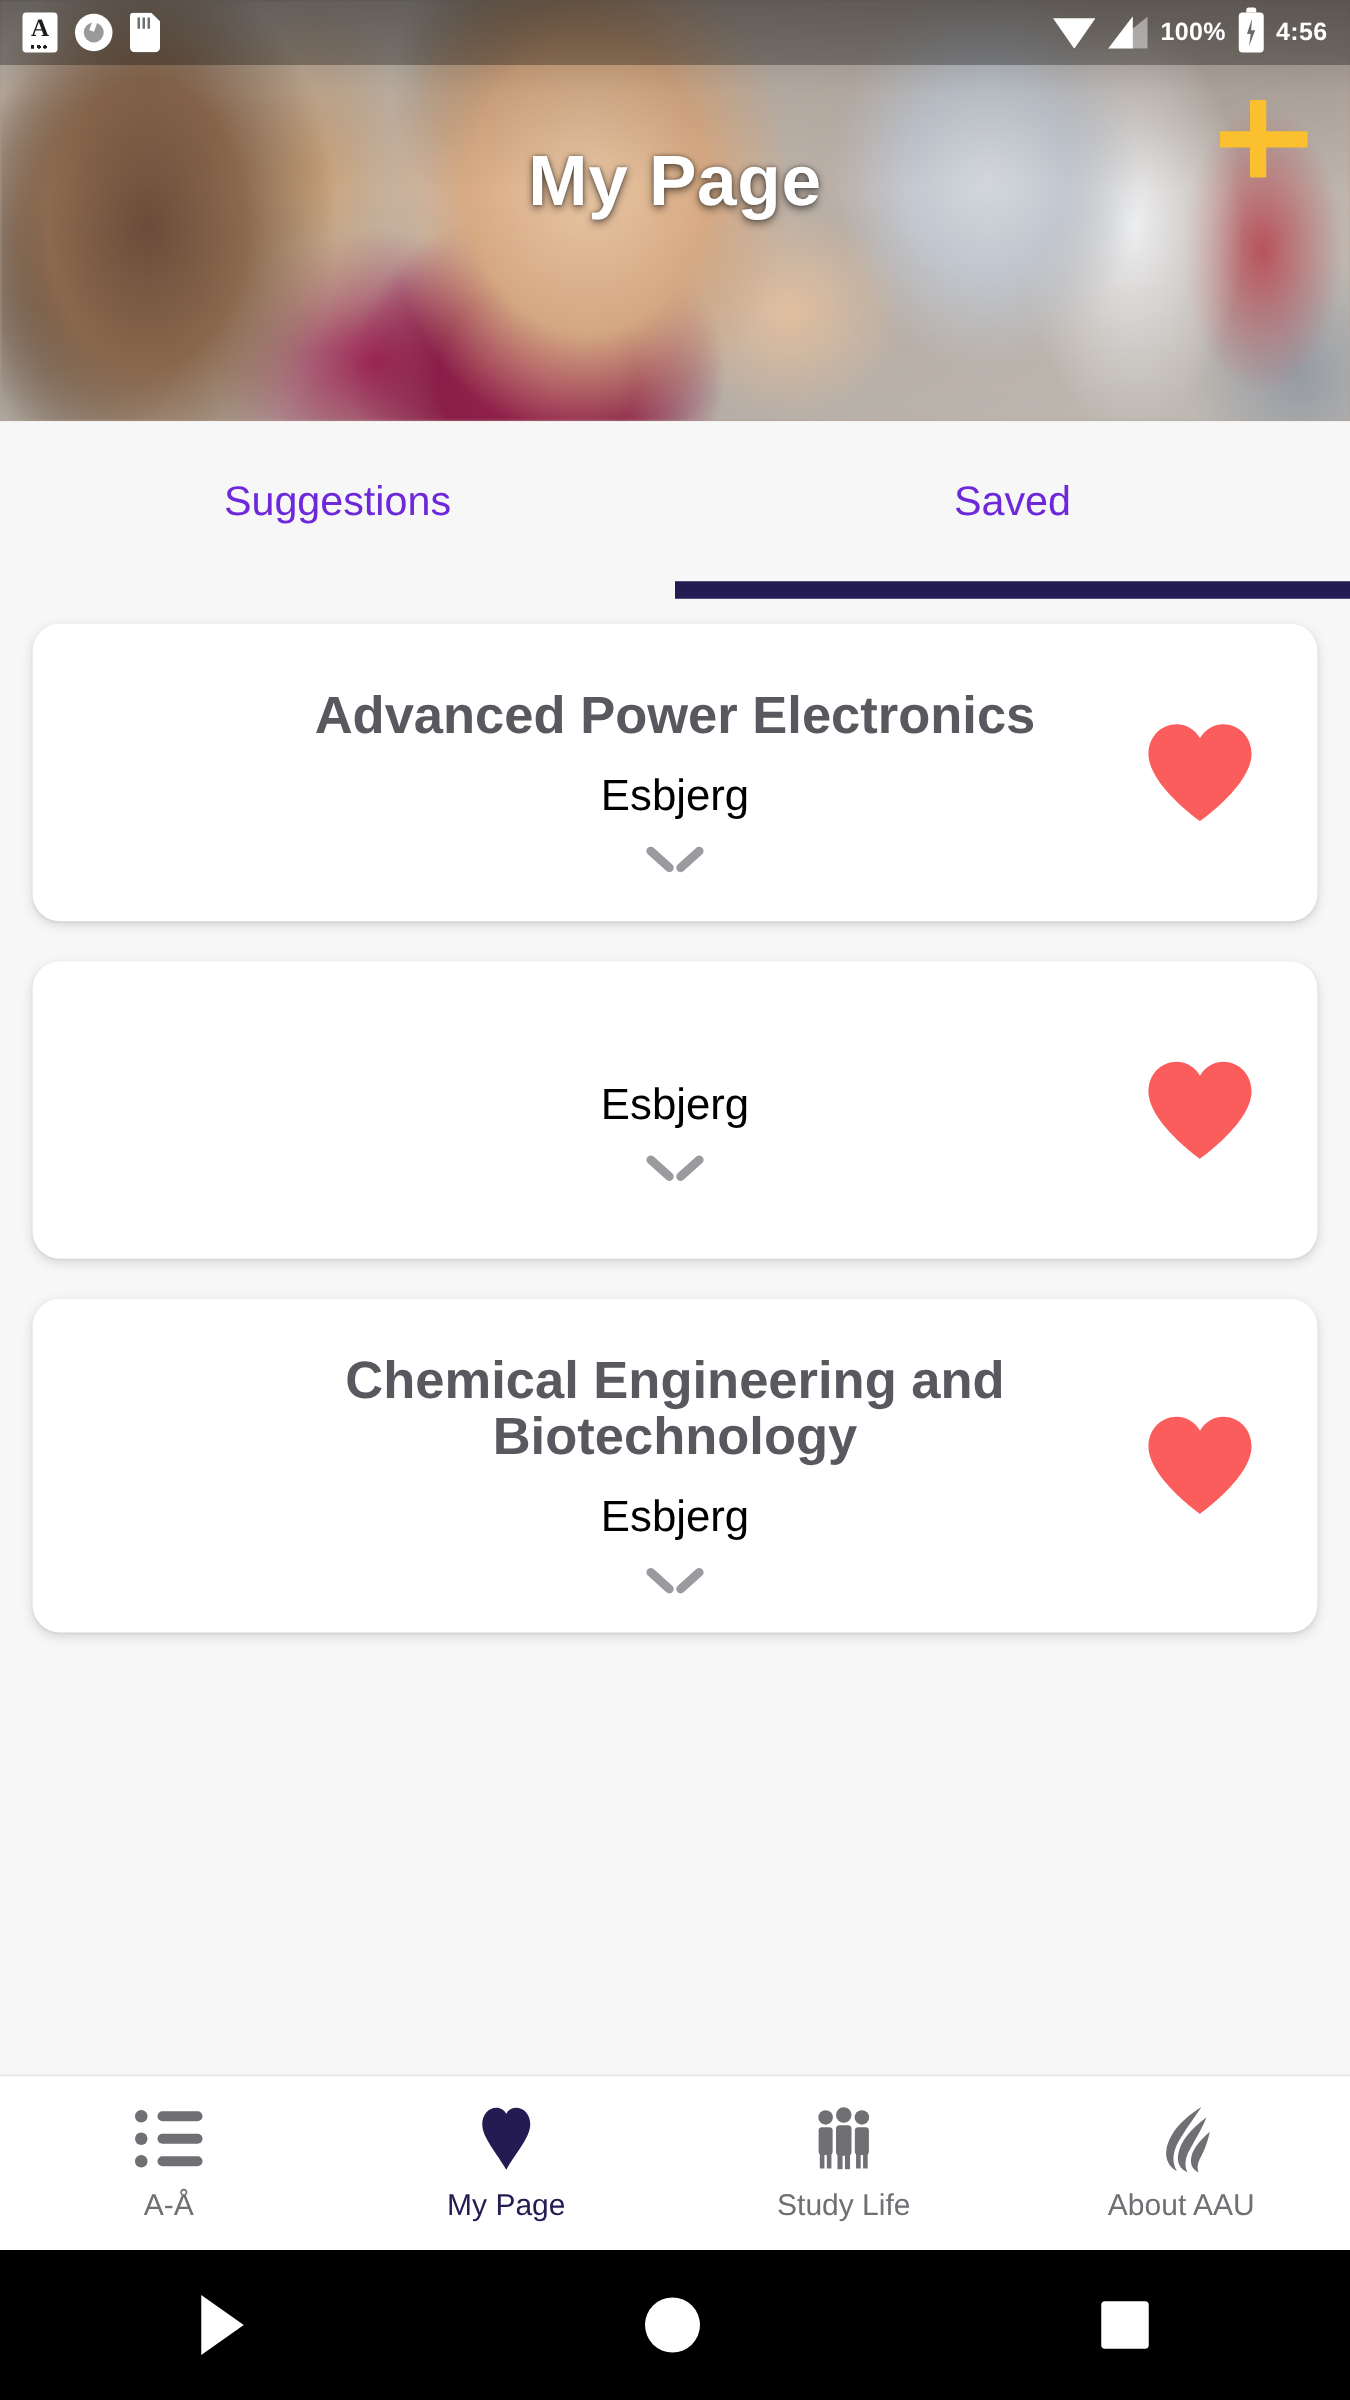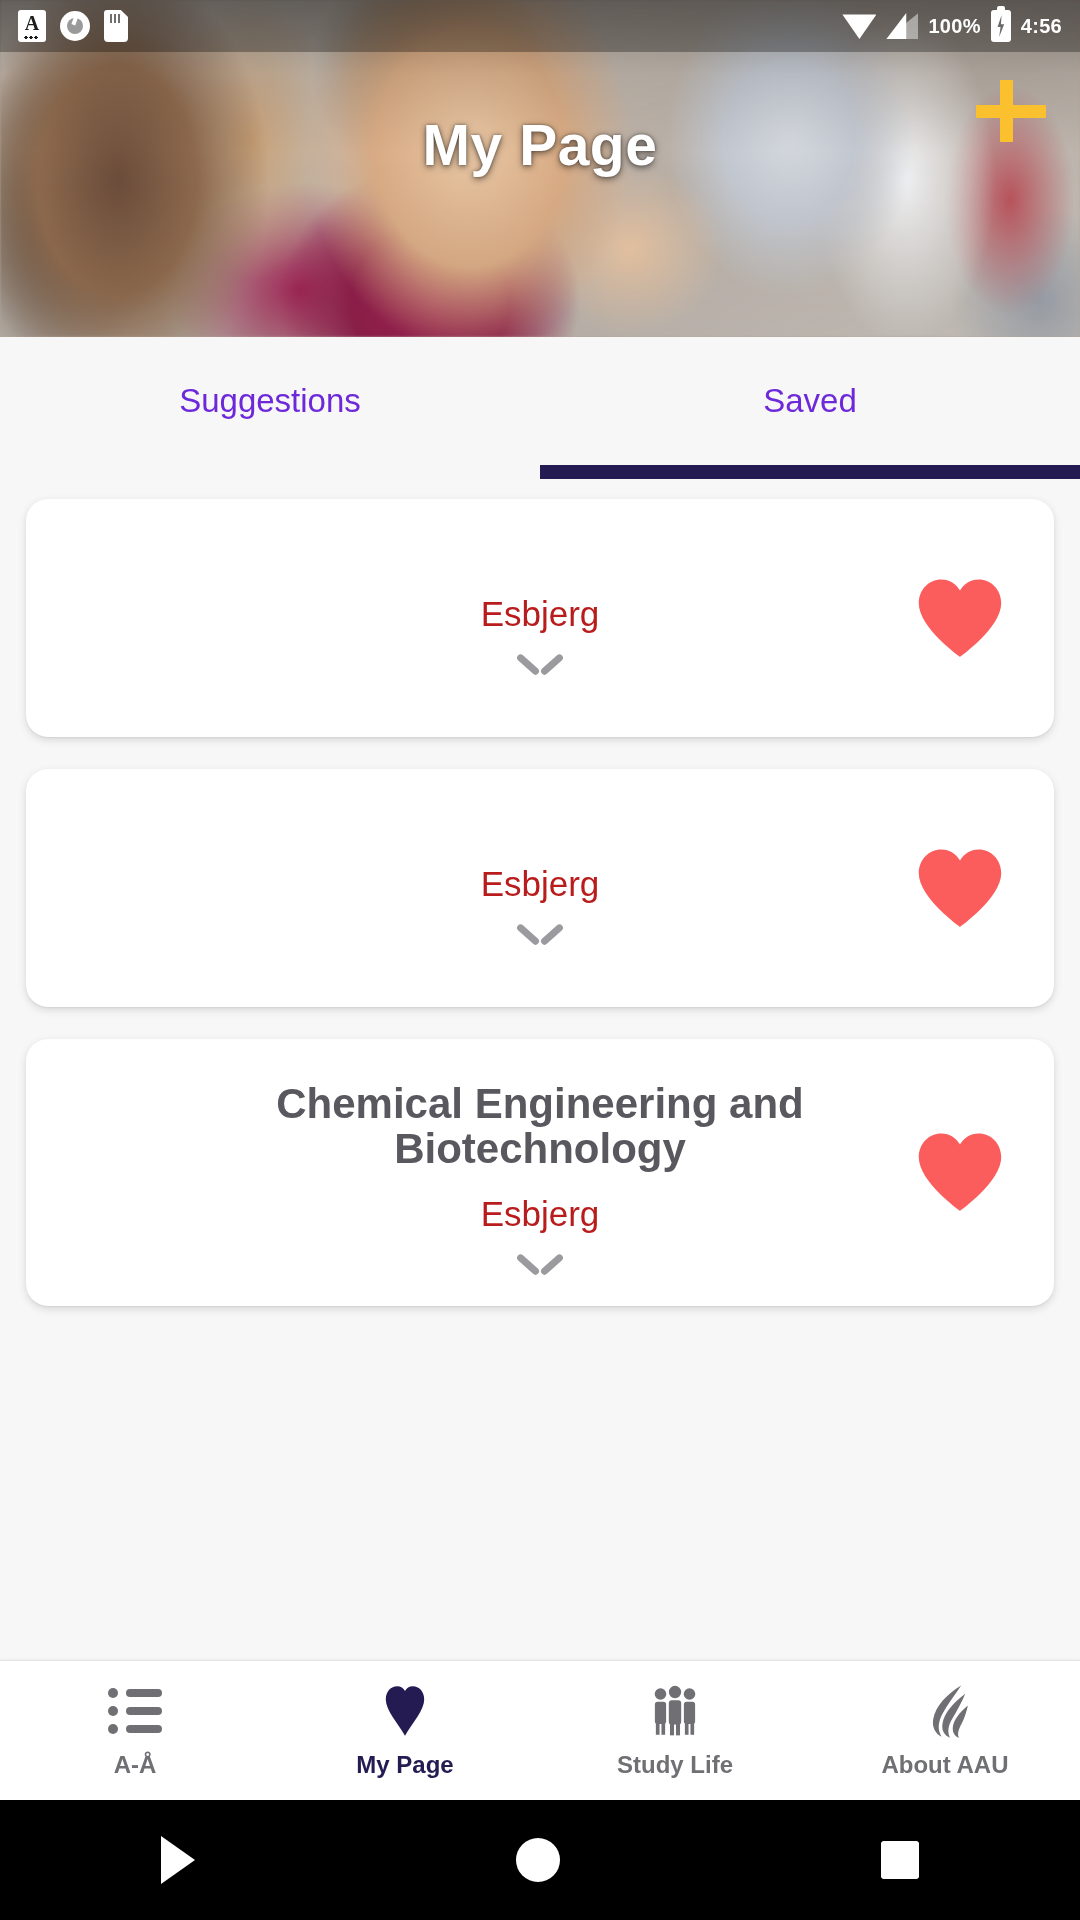--- a/index.html
+++ b/index.html
@@ -177,21 +177,21 @@
     min-height: 238px;
     display: flex; flex-direction: column; align-items: center; justify-content: center;
     cursor: pointer;
   }
   .card-title {
     font-size: 42px; font-weight: bold; color: #58585e;
     text-align: center; line-height: 1.08; max-width: 640px;
   }
   .card-campus {
     margin-top: 22px;
-    font-size: 35px; color: #b91c1c; text-align: center;
+    font-size: 35px; color: #000000; text-align: center;
   }
   .chev {
     margin-top: 16px; width: 44px; height: 26px; position: relative;
   }
   .chev::before, .chev::after {
     content: ""; position: absolute; top: 2px;
     width: 27px; height: 7px; background: #9b9b9f; border-radius: 4px;
   }
   .chev::before { left: 0px;  transform: rotate(42deg);  transform-origin: left center; }
   .chev::after  { right: 0px; transform: rotate(-42deg); transform-origin: right center; }
@@ -206,21 +206,20 @@
   }
 
   
   .bottom-nav {
     position: absolute; left: 0; bottom: 120px;
     width: 1080px; height: 140px;
     background: #ffffff;
     border-top: 1px solid #e4e4e6;
     display: flex;
     box-shadow: 0 -1px 3px rgba(0,0,0,0.04);
-    font-weight: bold;
   }
   .nav-item {
     flex: 1; display: flex; flex-direction: column;
     align-items: center; justify-content: center;
     gap: 12px; cursor: pointer;
   }
   .nav-label { font-size: 24px; color: #6f6f74; }
   .nav-item.active .nav-label { color: #241b52; }
   .nav-icon { height: 56px; display: flex; align-items: center; justify-content: center; }
 
@@ -301,20 +300,21 @@
     </div>
     <div class="tab active">
       <span>Saved</span>
     </div>
     <div class="tab-indicator"></div>
   </div>
 
   <div class="card-list">
 
     <div class="card">
+      <div class="card-title">Advanced Power Electronics</div>
       <div class="card-campus">Esbjerg</div>
       <div class="chev"></div>
       <div class="card-heart">
         <svg class="heart-shape" viewBox="0 0 24 22">
           <path d="M12 21.2 C12 21.2 1.2 13.6 1.2 7.1 C1.2 3.5 3.9 0.9 7.1 0.9 C9.3 0.9 11 2.1 12 3.8 C13 2.1 14.7 0.9 16.9 0.9 C20.1 0.9 22.8 3.5 22.8 7.1 C22.8 13.6 12 21.2 12 21.2 Z" fill="#fb5c5c"></path>
         </svg>
       </div>
     </div>
 
     <div class="card">

